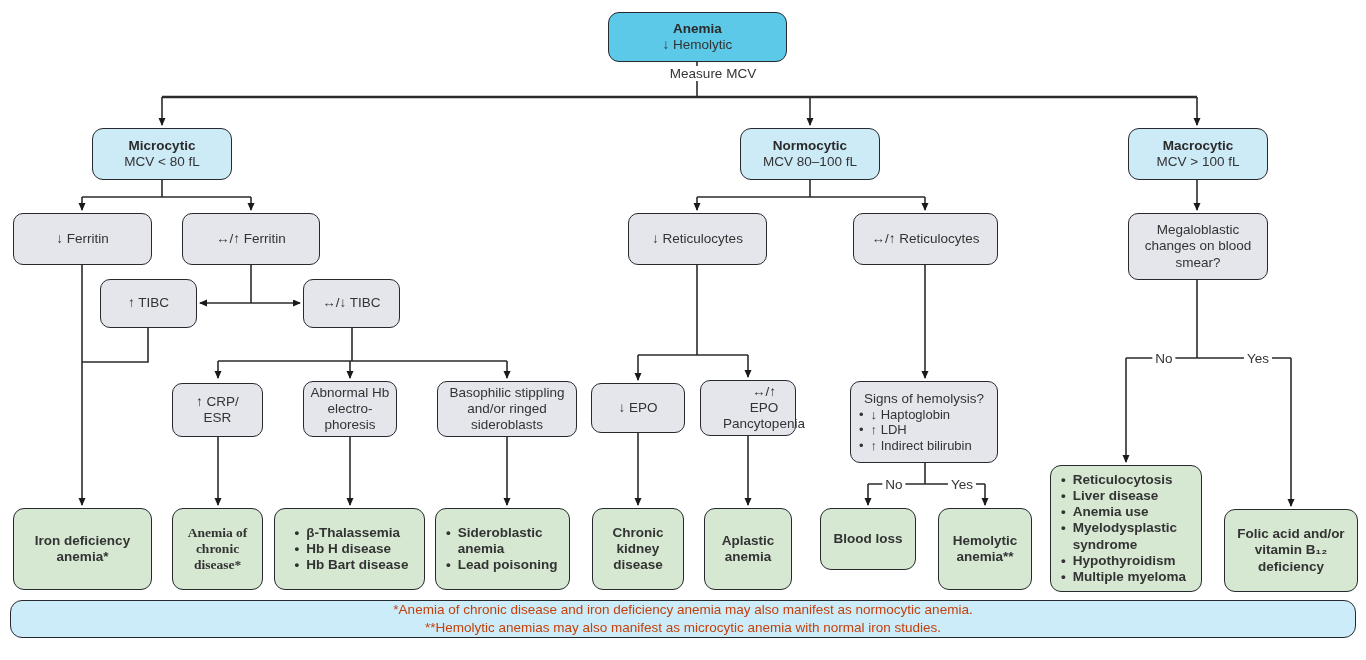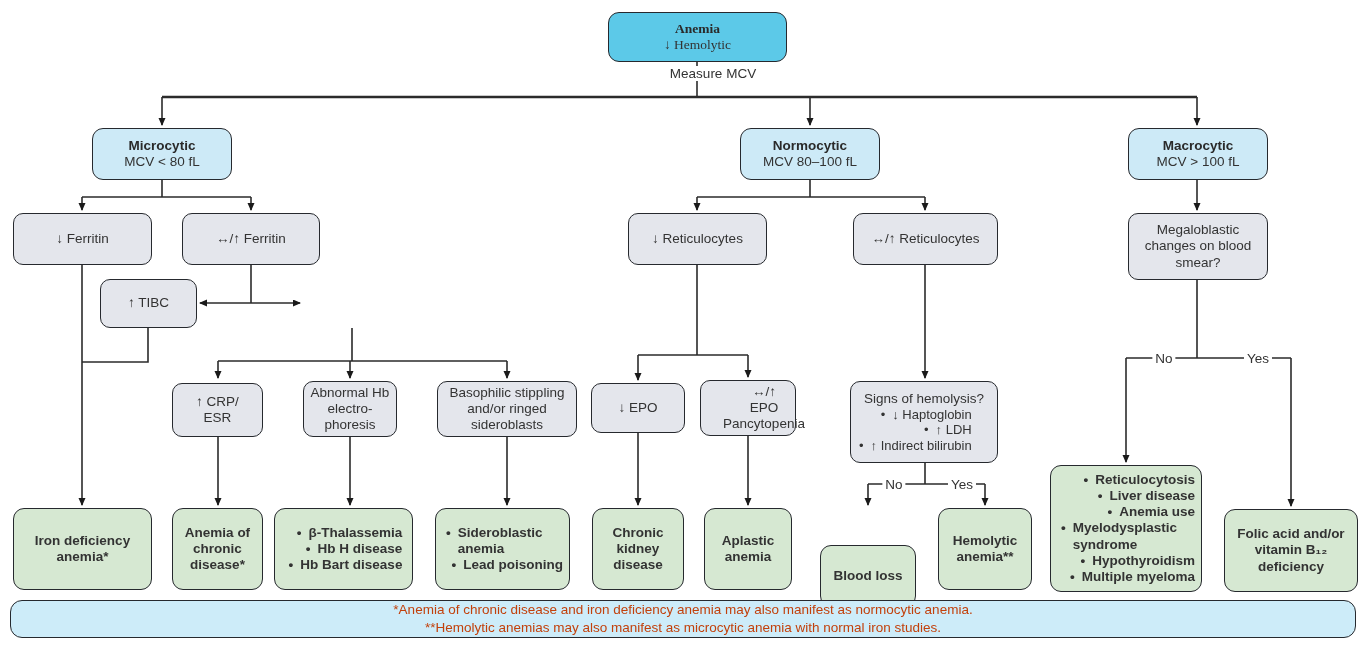--- a/index.html
+++ b/index.html
@@ -8,27 +8,27 @@
     font-family:"Liberation Sans","DejaVu Sans",sans-serif;color:#333;overflow:hidden;
   }
   svg.wires{position:absolute;left:0;top:0;width:1366px;height:660px;}
   svg.wires path{stroke:#2b2b2b;stroke-width:1.6;fill:none;}
   svg.wires path.trunk{stroke-width:2.4;}
   .box{
     position:absolute;box-sizing:border-box;border:1.7px solid #26292e;border-radius:10px;
     display:flex;flex-direction:column;align-items:center;justify-content:center;
     text-align:center;font-size:13.5px;line-height:1.2;padding:4px 6px;color:#333;
   }
-  .cyan{background:#5cc9e8;border-radius:11px;font-family:Liberation Serif, serif;}
+  .cyan{background:#5cc9e8;border-radius:11px;}
   .blue{background:#cdeaf7;border-radius:11px;}
   .gray{background:#e4e6ec;}
   .green{background:#d6e8d2;font-weight:bold;border-radius:11px;}
   .box .title{font-weight:bold;color:#2a2a2a;}
   ul.blist{margin:0;padding:0 0 0 4px;list-style:none;text-align:left;font-weight:bold;}
-  ul.blist li{display:flex;gap:7px;align-items:flex-start;justify-content:flex-end;}
+  ul.blist li{display:flex;gap:7px;align-items:flex-start;}
   ul.blist li::before{content:"\2022";flex:0 0 auto;}
   .hemo ul.blist{font-weight:normal;font-size:13px;padding-left:2px;}
   .hemo .title{font-weight:normal;color:#333;}
   .elabel{
     position:absolute;background:#ffffff;font-size:13.5px;color:#333;
     padding:0 3px;transform:translateX(-50%);line-height:15px;white-space:nowrap;text-align:center;
   }
   .footer{
     position:absolute;left:10px;top:600px;width:1346px;height:38px;box-sizing:border-box;
     background:#cdecf9;border:1.7px solid #26292e;border-radius:12px;
@@ -109,20 +109,23 @@
 
   <div class="box gray" style="left:13px;top:213px;width:139px;height:52px;">
     <span>↓ Ferritin</span>
   </div>
   <div class="box gray" style="left:182px;top:213px;width:138px;height:52px;">
     <span>↔/↑ Ferritin</span>
   </div>
   <div class="box gray" style="left:100px;top:279px;width:97px;height:49px;">
     <span>↑ TIBC</span>
   </div>
+  <div class="box gray" style="left:303px;top:279px;width:97px;height:49px;">
+    <span>↔/↓ TIBC</span>
+  </div>
   <div class="box gray" style="left:628px;top:213px;width:139px;height:52px;">
     <span>↓ Reticulocytes</span>
   </div>
   <div class="box gray" style="left:853px;top:213px;width:145px;height:52px;">
     <span>↔/↑ Reticulocytes</span>
   </div>
   <div class="box gray" style="left:1128px;top:213px;width:140px;height:67px;">
     <span>Megaloblastic changes on blood smear?</span>
   </div>
   <div class="box gray" style="left:303px;top:381px;width:94px;height:56px;">
@@ -153,24 +156,24 @@
         </li>
       <li>
           <span>↑ Indirect bilirubin</span>
         </li>
     </ul>
   </div>
 
   <div class="box green" style="left:13px;top:508px;width:139px;height:82px;">
     <span>Iron deficiency anemia*</span>
   </div>
-  <div class="box green" style="left:172px;top:508px;width:91px;height:82px;">
+  <div class="box green" style="left:172px;top:508px;width:91px;height:82px;font-family:Liberation Serif, serif;">
     <span>Anemia of chronic disease*</span>
   </div>
-  <div class="box green" style="left:274px;top:508px;width:139px;height:82px;">
+  <div class="box green" style="left:274px;top:508px;width:151px;height:82px;">
     <ul class="blist">
       <li>
           <span>β-Thalassemia</span>
         </li>
       <li>
           <span>Hb H disease</span>
         </li>
       <li>
           <span>Hb Bart disease</span>
         </li>
@@ -185,21 +188,21 @@
           <span>Sideroblastic anemia</span>
         </li>
       <li>
           <span>Lead poisoning</span>
         </li>
     </ul>
   </div>
   <div class="box green" style="left:704px;top:508px;width:88px;height:82px;">
     <span>Aplastic anemia</span>
   </div>
-  <div class="box green" style="left:820px;top:508px;width:96px;height:62px;margin-top:37px;">
+  <div class="box green" style="left:820px;top:508px;width:96px;height:62px;">
     <span>Blood loss</span>
   </div>
   <div class="box green" style="left:938px;top:508px;width:94px;height:82px;">
     <span>Hemolytic anemia**</span>
   </div>
   <div class="box green" style="left:1050px;top:465px;width:152px;height:127px;">
     <ul class="blist">
       <li>
           <span>Reticulocytosis</span>
         </li>

